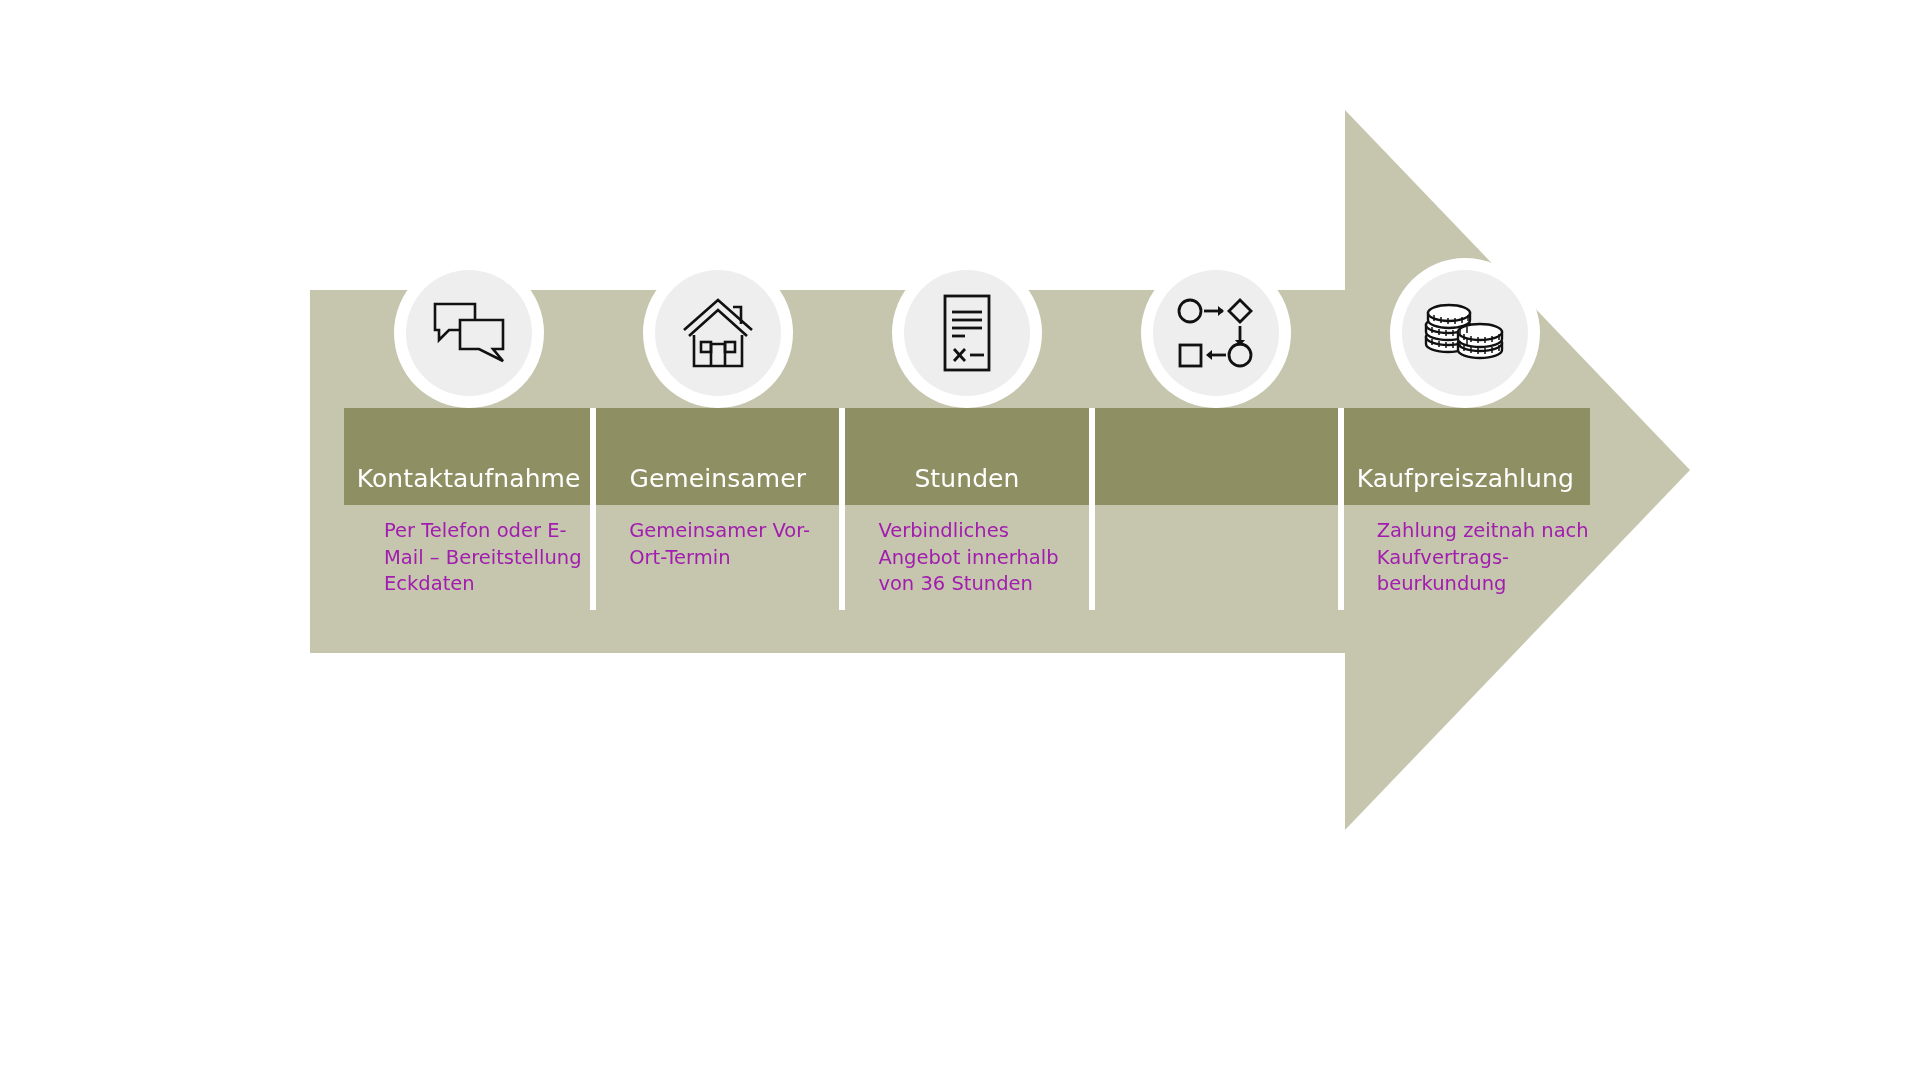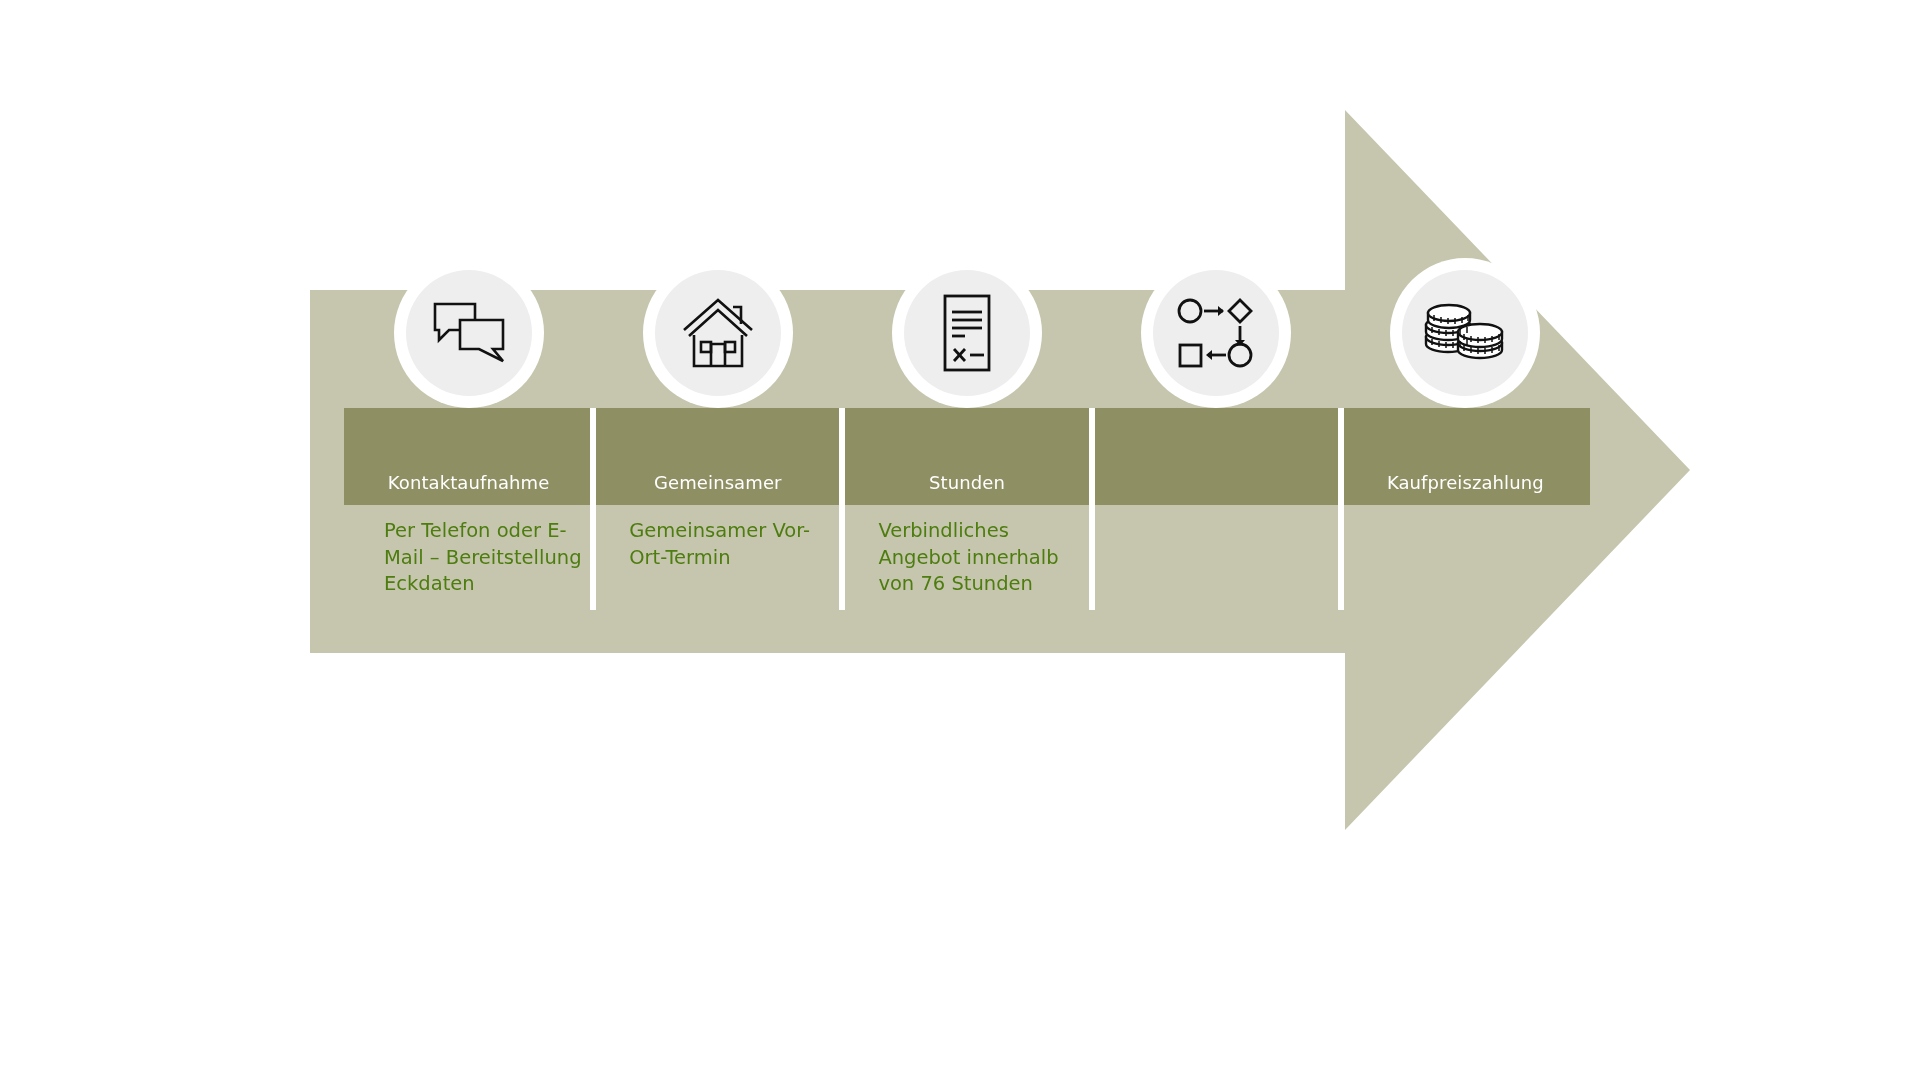--- a/index.html
+++ b/index.html
@@ -65,32 +65,32 @@
   .label {
     position:absolute;
     left:0; right:0;
     top:118px;
     height:97px;
     display:flex;
     align-items:flex-end;
     justify-content:center;
     padding-bottom:12px;
     color:#ffffff;
-    font-size:18px;
+    font-size:25px;
     letter-spacing:0.1px;
     white-space:nowrap;
   }
 
   
   .desc {
     position:absolute;
     left:36px;
     top:228px;
     width:212px;
-    color:#4d7c0f;
+    color:#a21caf;
     font-size:19.5px;
     line-height:26.5px;
     white-space:pre-line;
   }
   .col:first-child .desc { left:40px; }
 </style>
 </head>
 <body>
 
 <div id="stage">
@@ -154,21 +154,21 @@
               <path d="M18 56 l11 12"></path>
               <path d="M29 56 l-11 12"></path>
               <path d="M34 62 h14"></path>
             </g>
           </svg>
         </div>
       </div>
       <div class="label">Stunden</div>
       <div class="desc">Verbindliches
 Angebot innerhalb
-von 76 Stunden</div>
+von 36 Stunden</div>
     </div>
 
     <div class="col">
       <div class="badge">
         <div class="badge-inner">
           <svg width="80" height="72" viewBox="0 0 80 72">
             <g fill="none" stroke="#111111" stroke-width="2.8">
 
               <circle cx="14" cy="14" r="11"></circle>
 
@@ -217,16 +217,19 @@
               <path d="M10 39 v6 M17 41 v6 M24 42 v6 M31 42 v6 M38 41 v6 M45 39 v6"></path>
               <path d="M10 27 v6 M17 29 v6 M24 30 v6 M31 30 v6 M38 29 v6 M45 27 v6"></path>
               <path d="M12 15 v6 M19 17 v6 M26 18 v6 M33 18 v6 M40 17 v6 M46 15 v6"></path>
               <path d="M42 45 v6 M49 47 v6 M56 48 v6 M63 48 v6 M70 47 v6 M77 45 v6"></path>
               <path d="M42 34 v6 M49 36 v6 M56 37 v6 M63 37 v6 M70 36 v6 M77 34 v6"></path>
             </g>
           </svg>
         </div>
       </div>
       <div class="label">Kaufpreiszahlung</div>
+      <div class="desc">Zahlung zeitnah nach
+Kaufvertrags-
+beurkundung</div>
     </div>
 
   </div>
 </div>
 
 </body></html>

